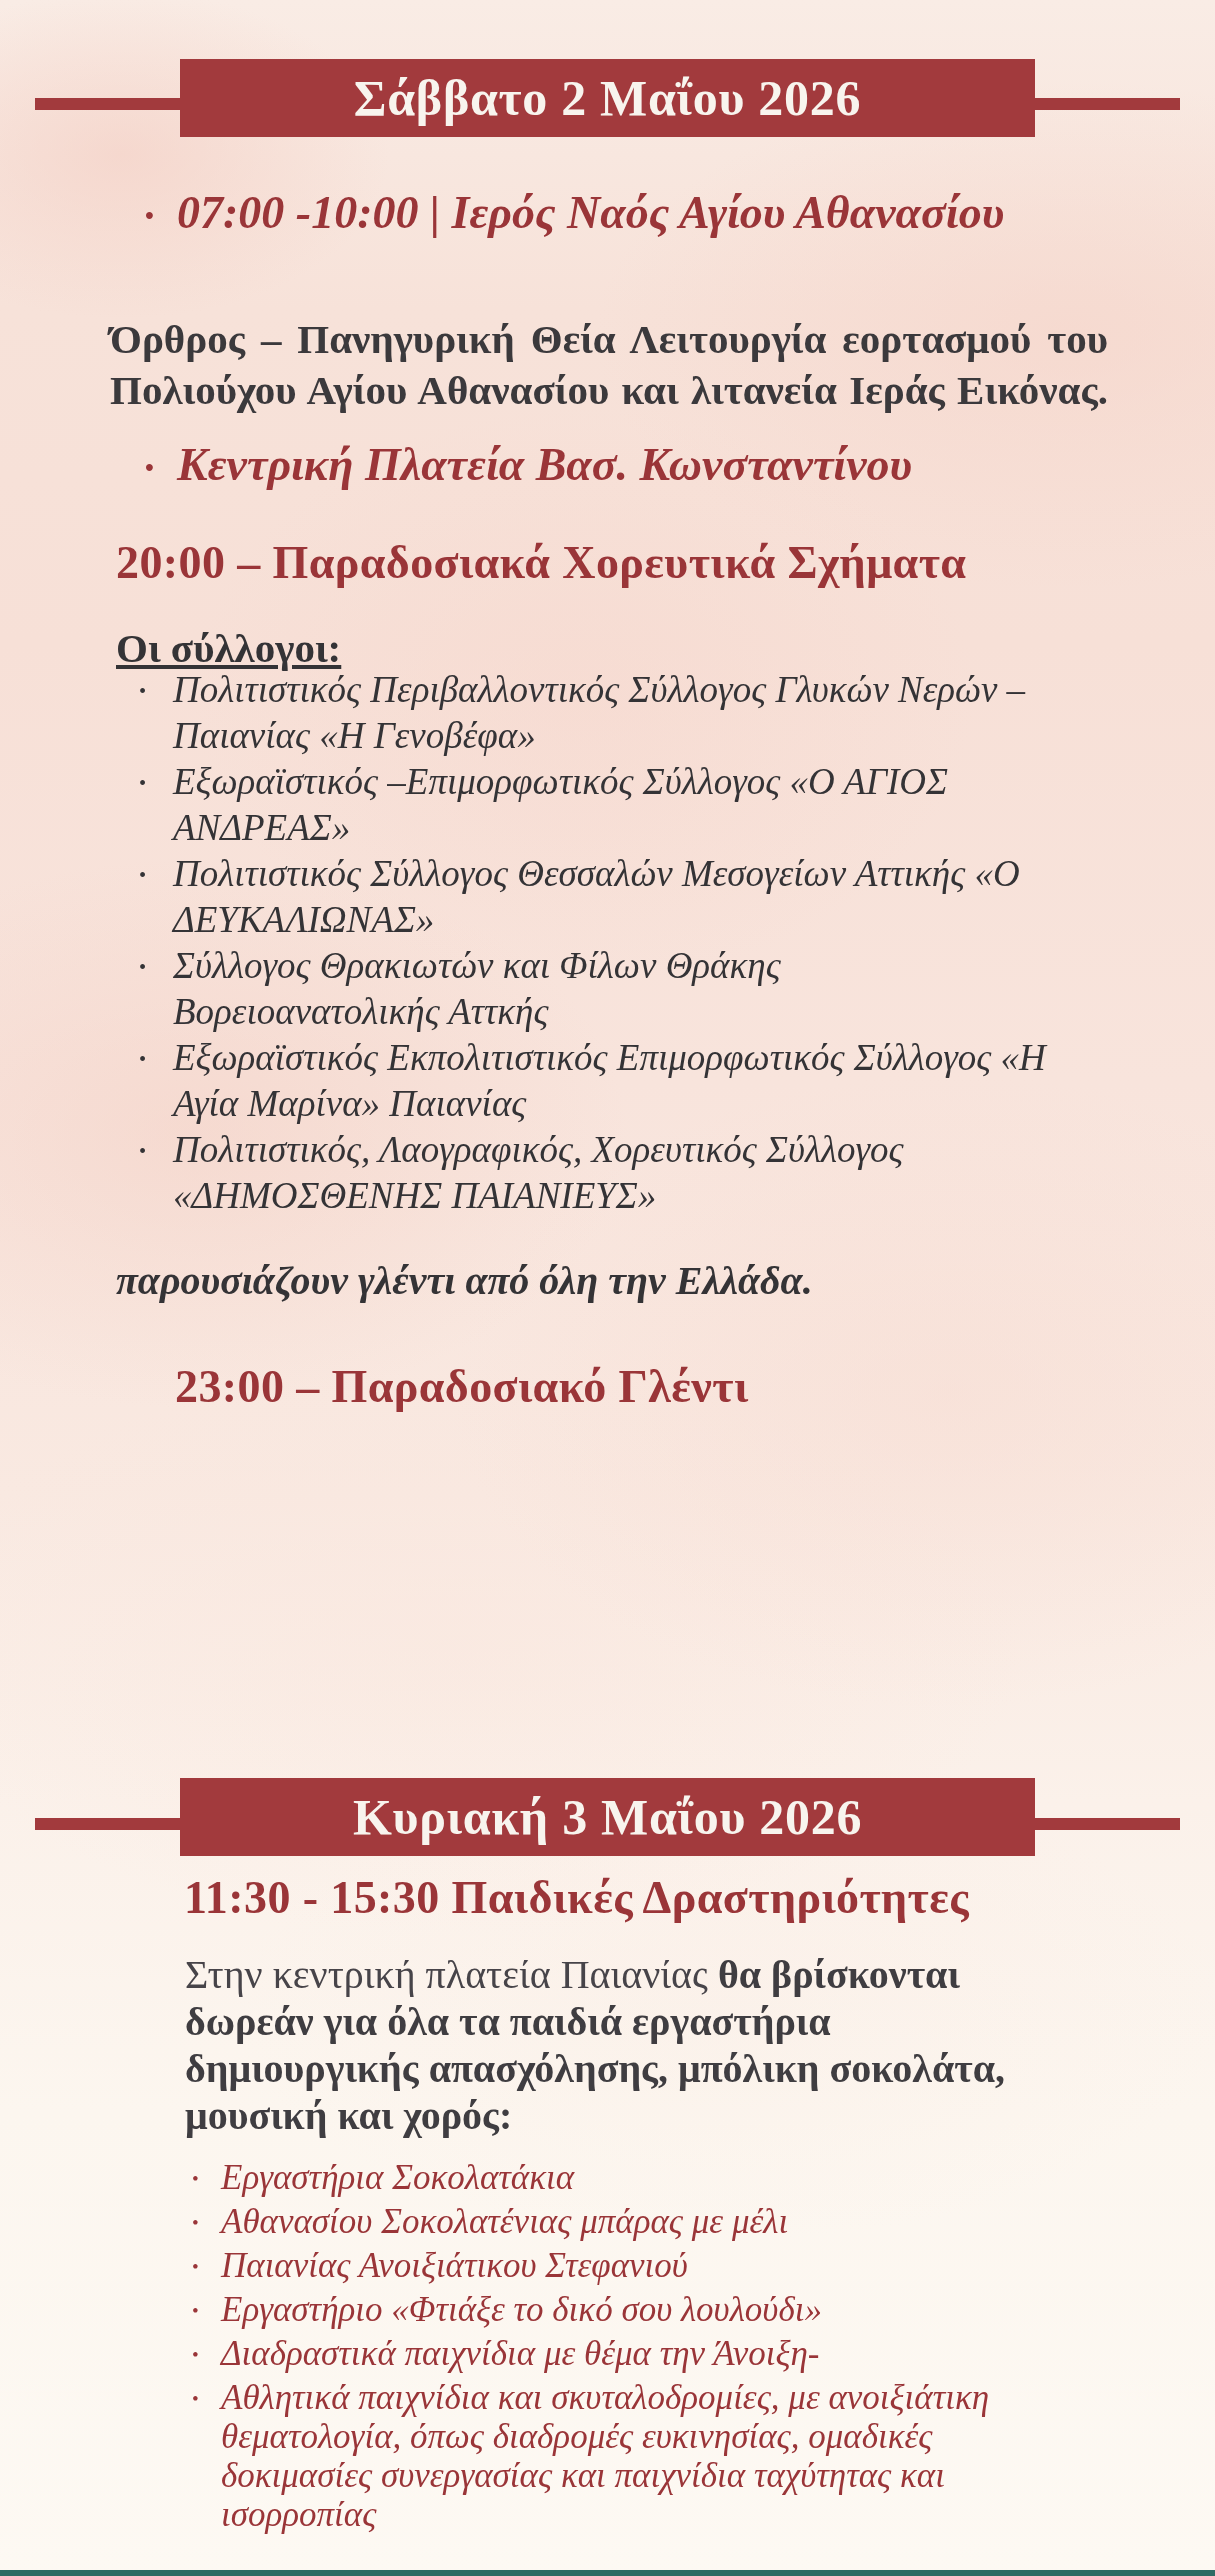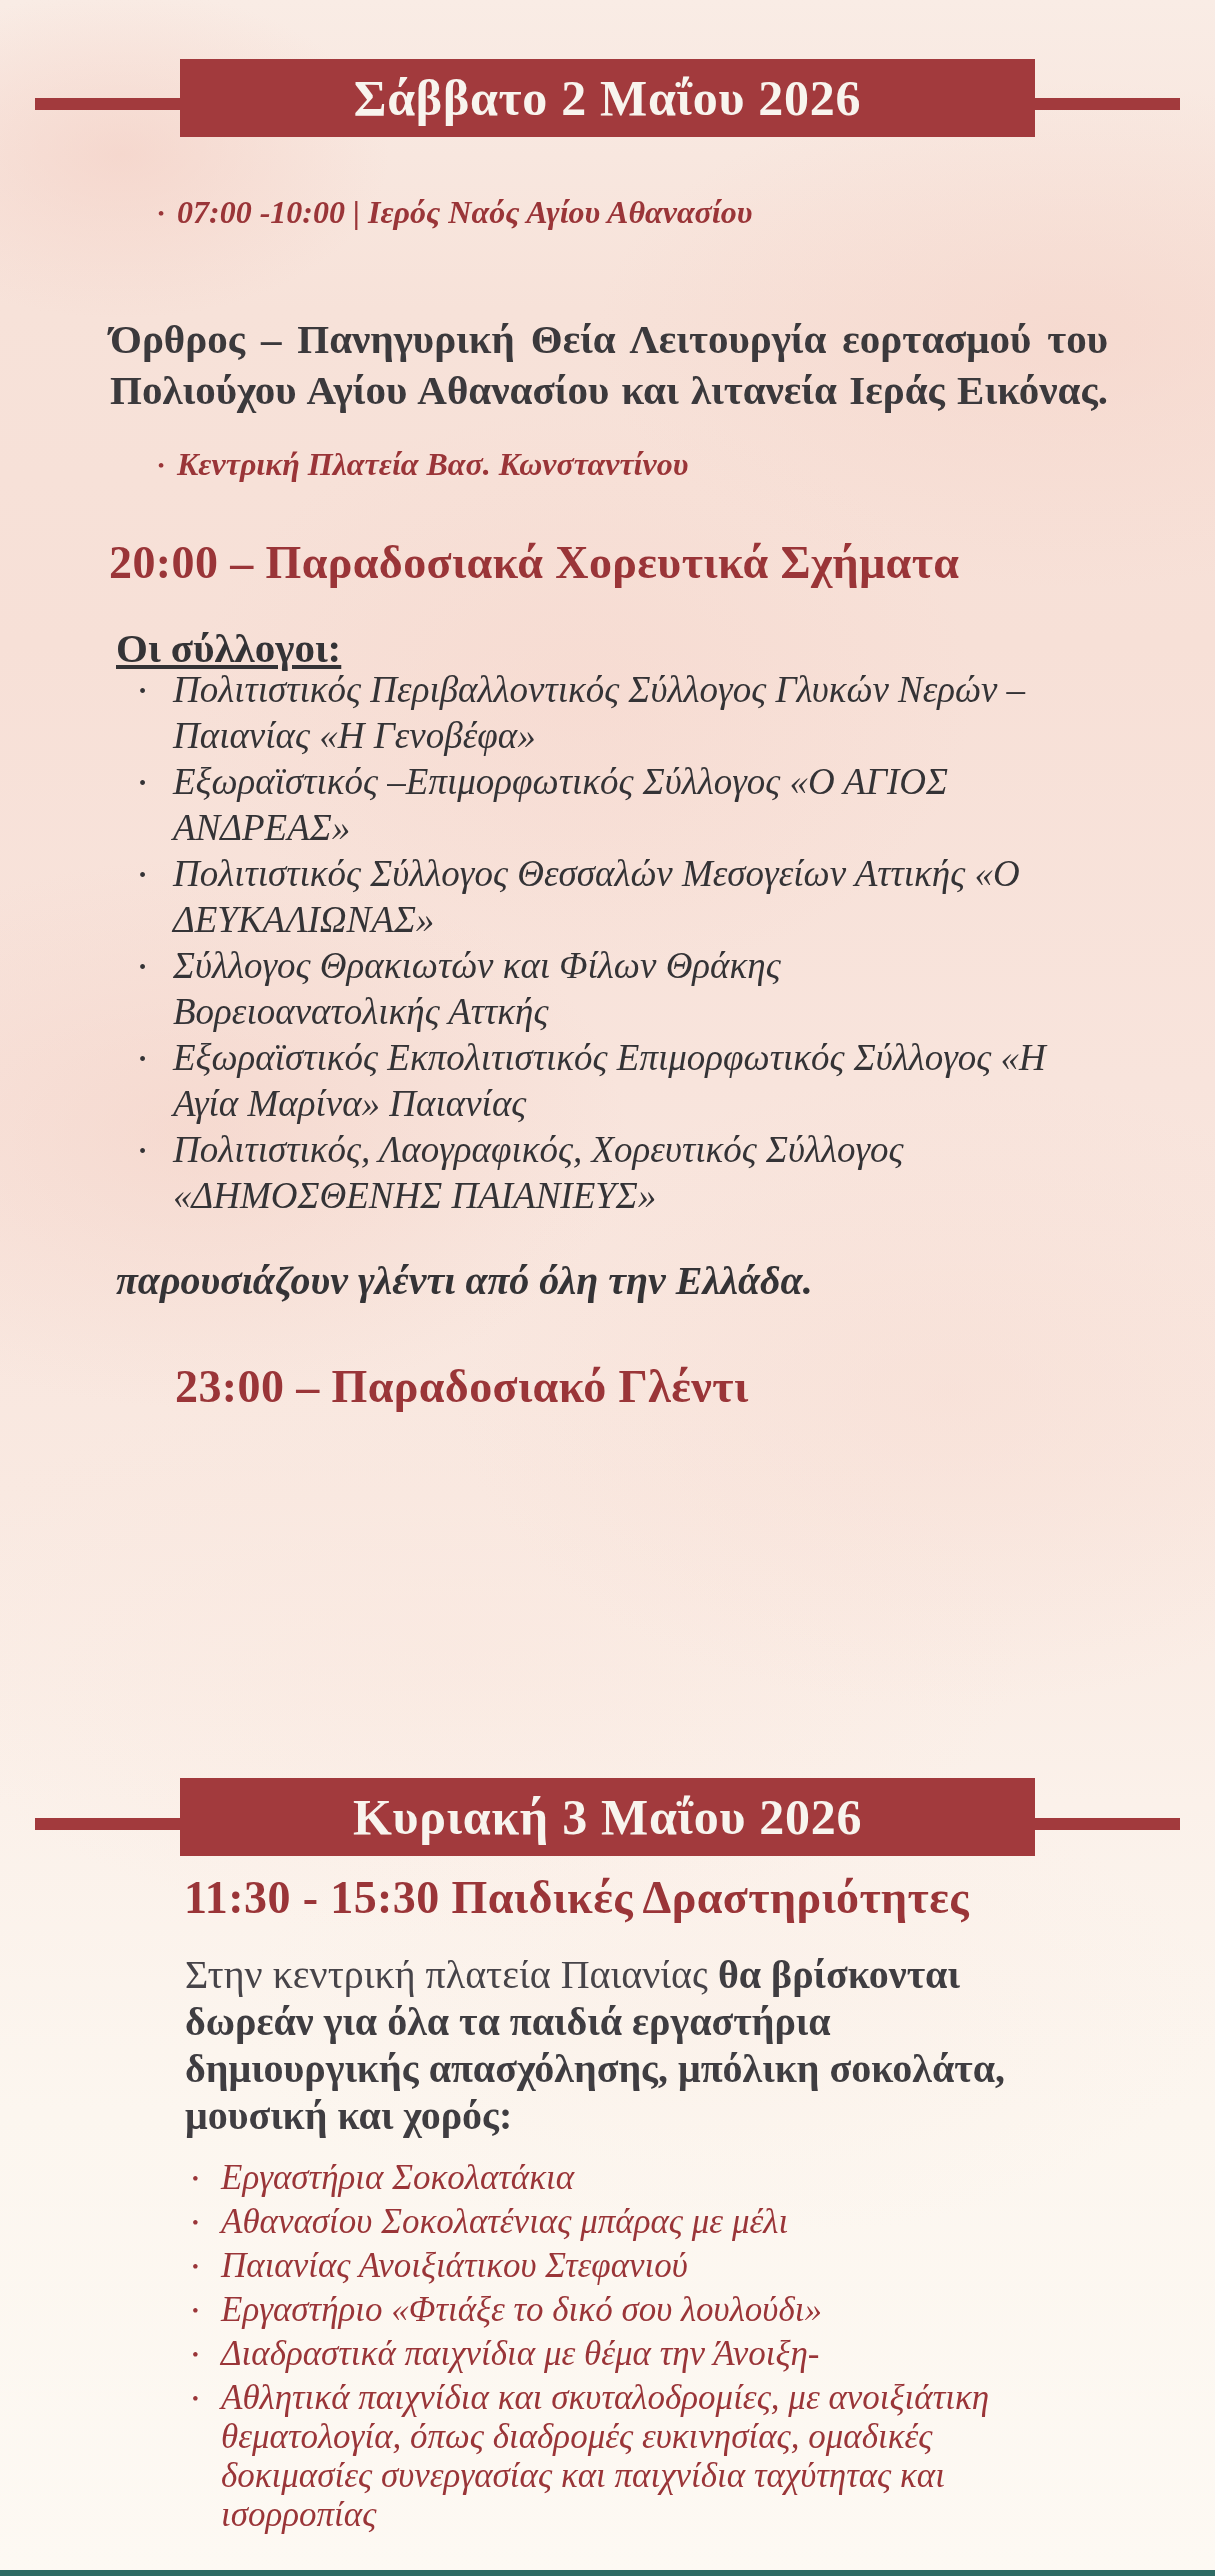--- a/index.html
+++ b/index.html
@@ -30,21 +30,21 @@
     color:#f8f4ee;
     font-size:50px;font-weight:700;
     text-align:center;line-height:78px;
     letter-spacing:0.7px;
   }
   .rule{position:absolute;height:11.7px;background:#a23a3d;}
   .red{color:#9a3538;}
   .dark{color:#3b393c;}
   .bullet-line{
     position:absolute;display:flex;
-    font-style:italic;font-weight:700;font-size:32px;line-height:51px;text-align:center;
+    font-style:italic;font-weight:700;font-size:46px;line-height:51px;
   }
   .bullet{flex:0 0 32px;}
   .bullet::before{content:"•";font-size:.55em;position:relative;top:-4.4px;font-style:normal;}
   .para{
     position:absolute;
     font-weight:700;font-size:41px;line-height:51px;
     text-align:justify;
   }
   .para.last-just{text-align-last:justify;}
   .red-heading{
@@ -97,21 +97,21 @@
     <span>07:00 -10:00 | Ιερός Ναός Αγίου Αθανασίου</span>
   </div>
 
   <div class="para dark last-just" style="top:314px;left:110px;width:998px;">Όρθρος – Πανηγυρική Θεία Λειτουργία εορτασμού του Πολιούχου Αγίου Αθανασίου και λιτανεία Ιεράς Εικόνας.</div>
 
   <div class="bullet-line red" style="top:439px;left:145px;width:940px;">
     <span class="bullet"></span>
     <span>Κεντρική Πλατεία Βασ. Κωνσταντίνου</span>
   </div>
 
-  <div class="red-heading" style="top:536px;left:109px;">20:00 – Παραδοσιακά Χορευτικά Σχήματα</div>
+  <div class="red-heading" style="top:536px;left:116px;">20:00 – Παραδοσιακά Χορευτικά Σχήματα</div>
 
   <div class="bold-label" style="top:625px;left:116px;">Οι σύλλογοι:</div>
 
   <ul class="flyer-list clubs" style="top:667px;left:139px;">
     <li>
         <span class="bullet"></span>
         <span>Πολιτιστικός Περιβαλλοντικός Σύλλογος Γλυκών Νερών – Παιανίας «Η Γενοβέφα»</span>
       </li>
     <li>
         <span class="bullet"></span>

